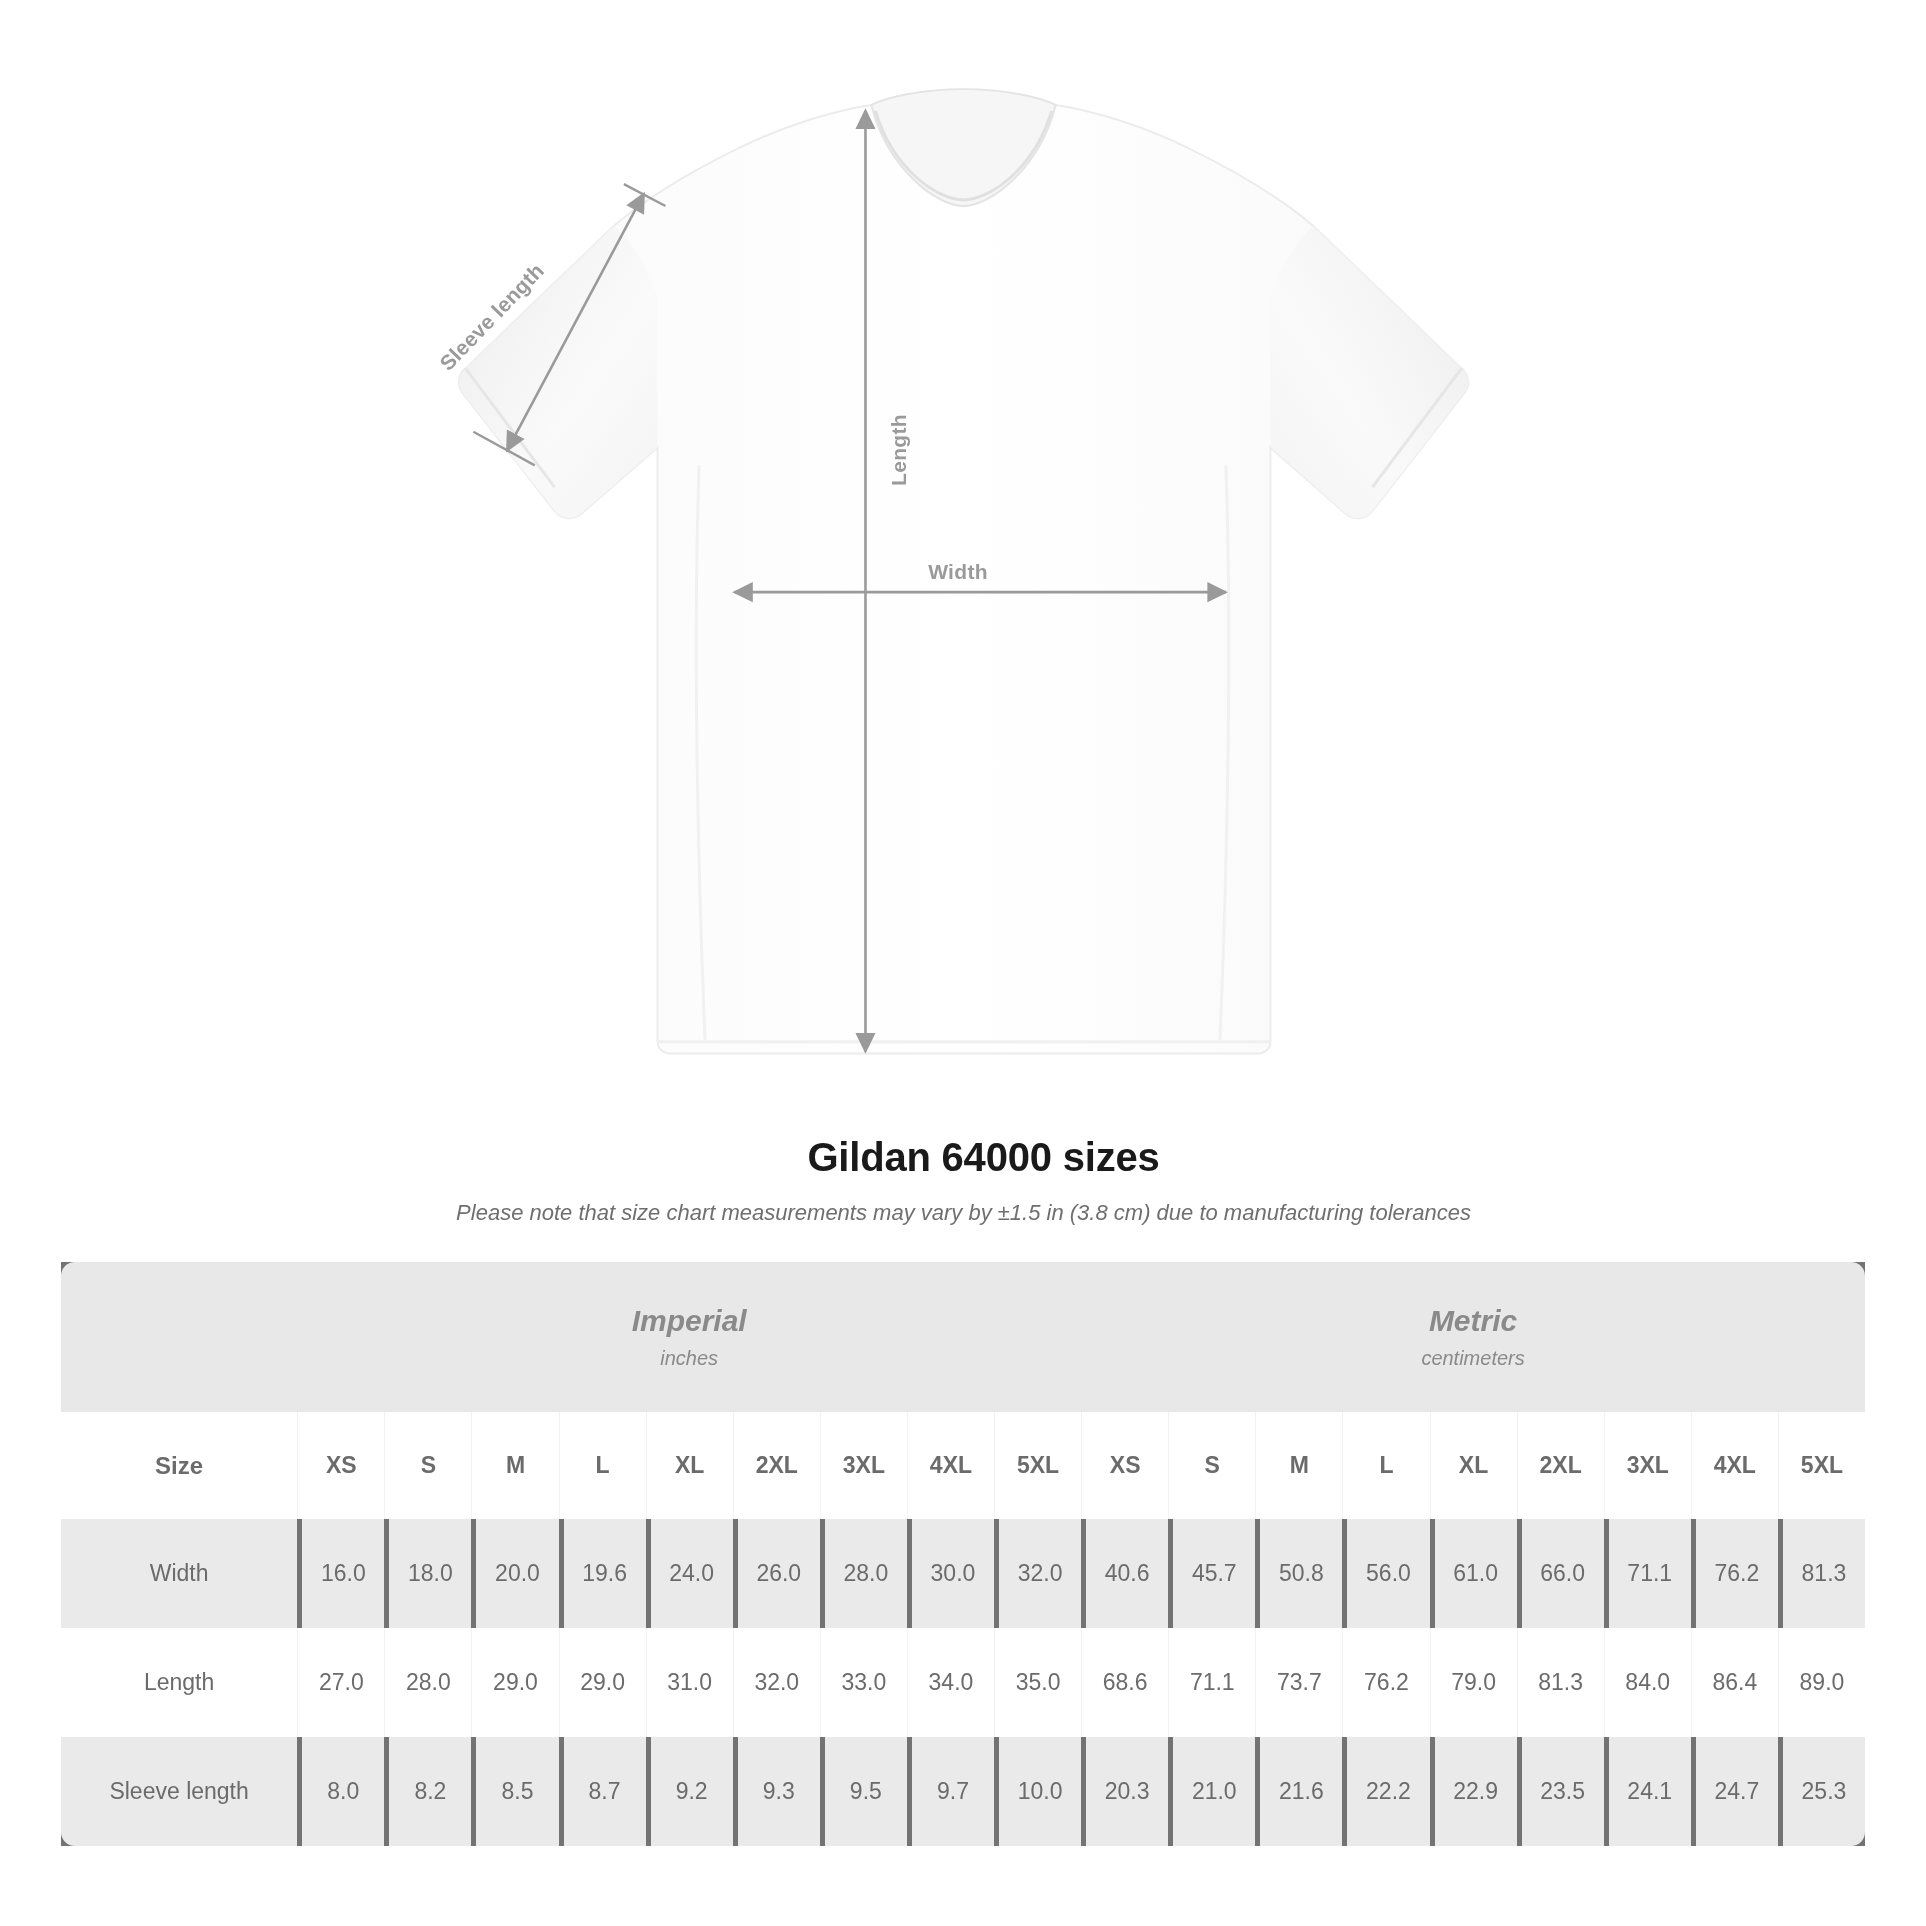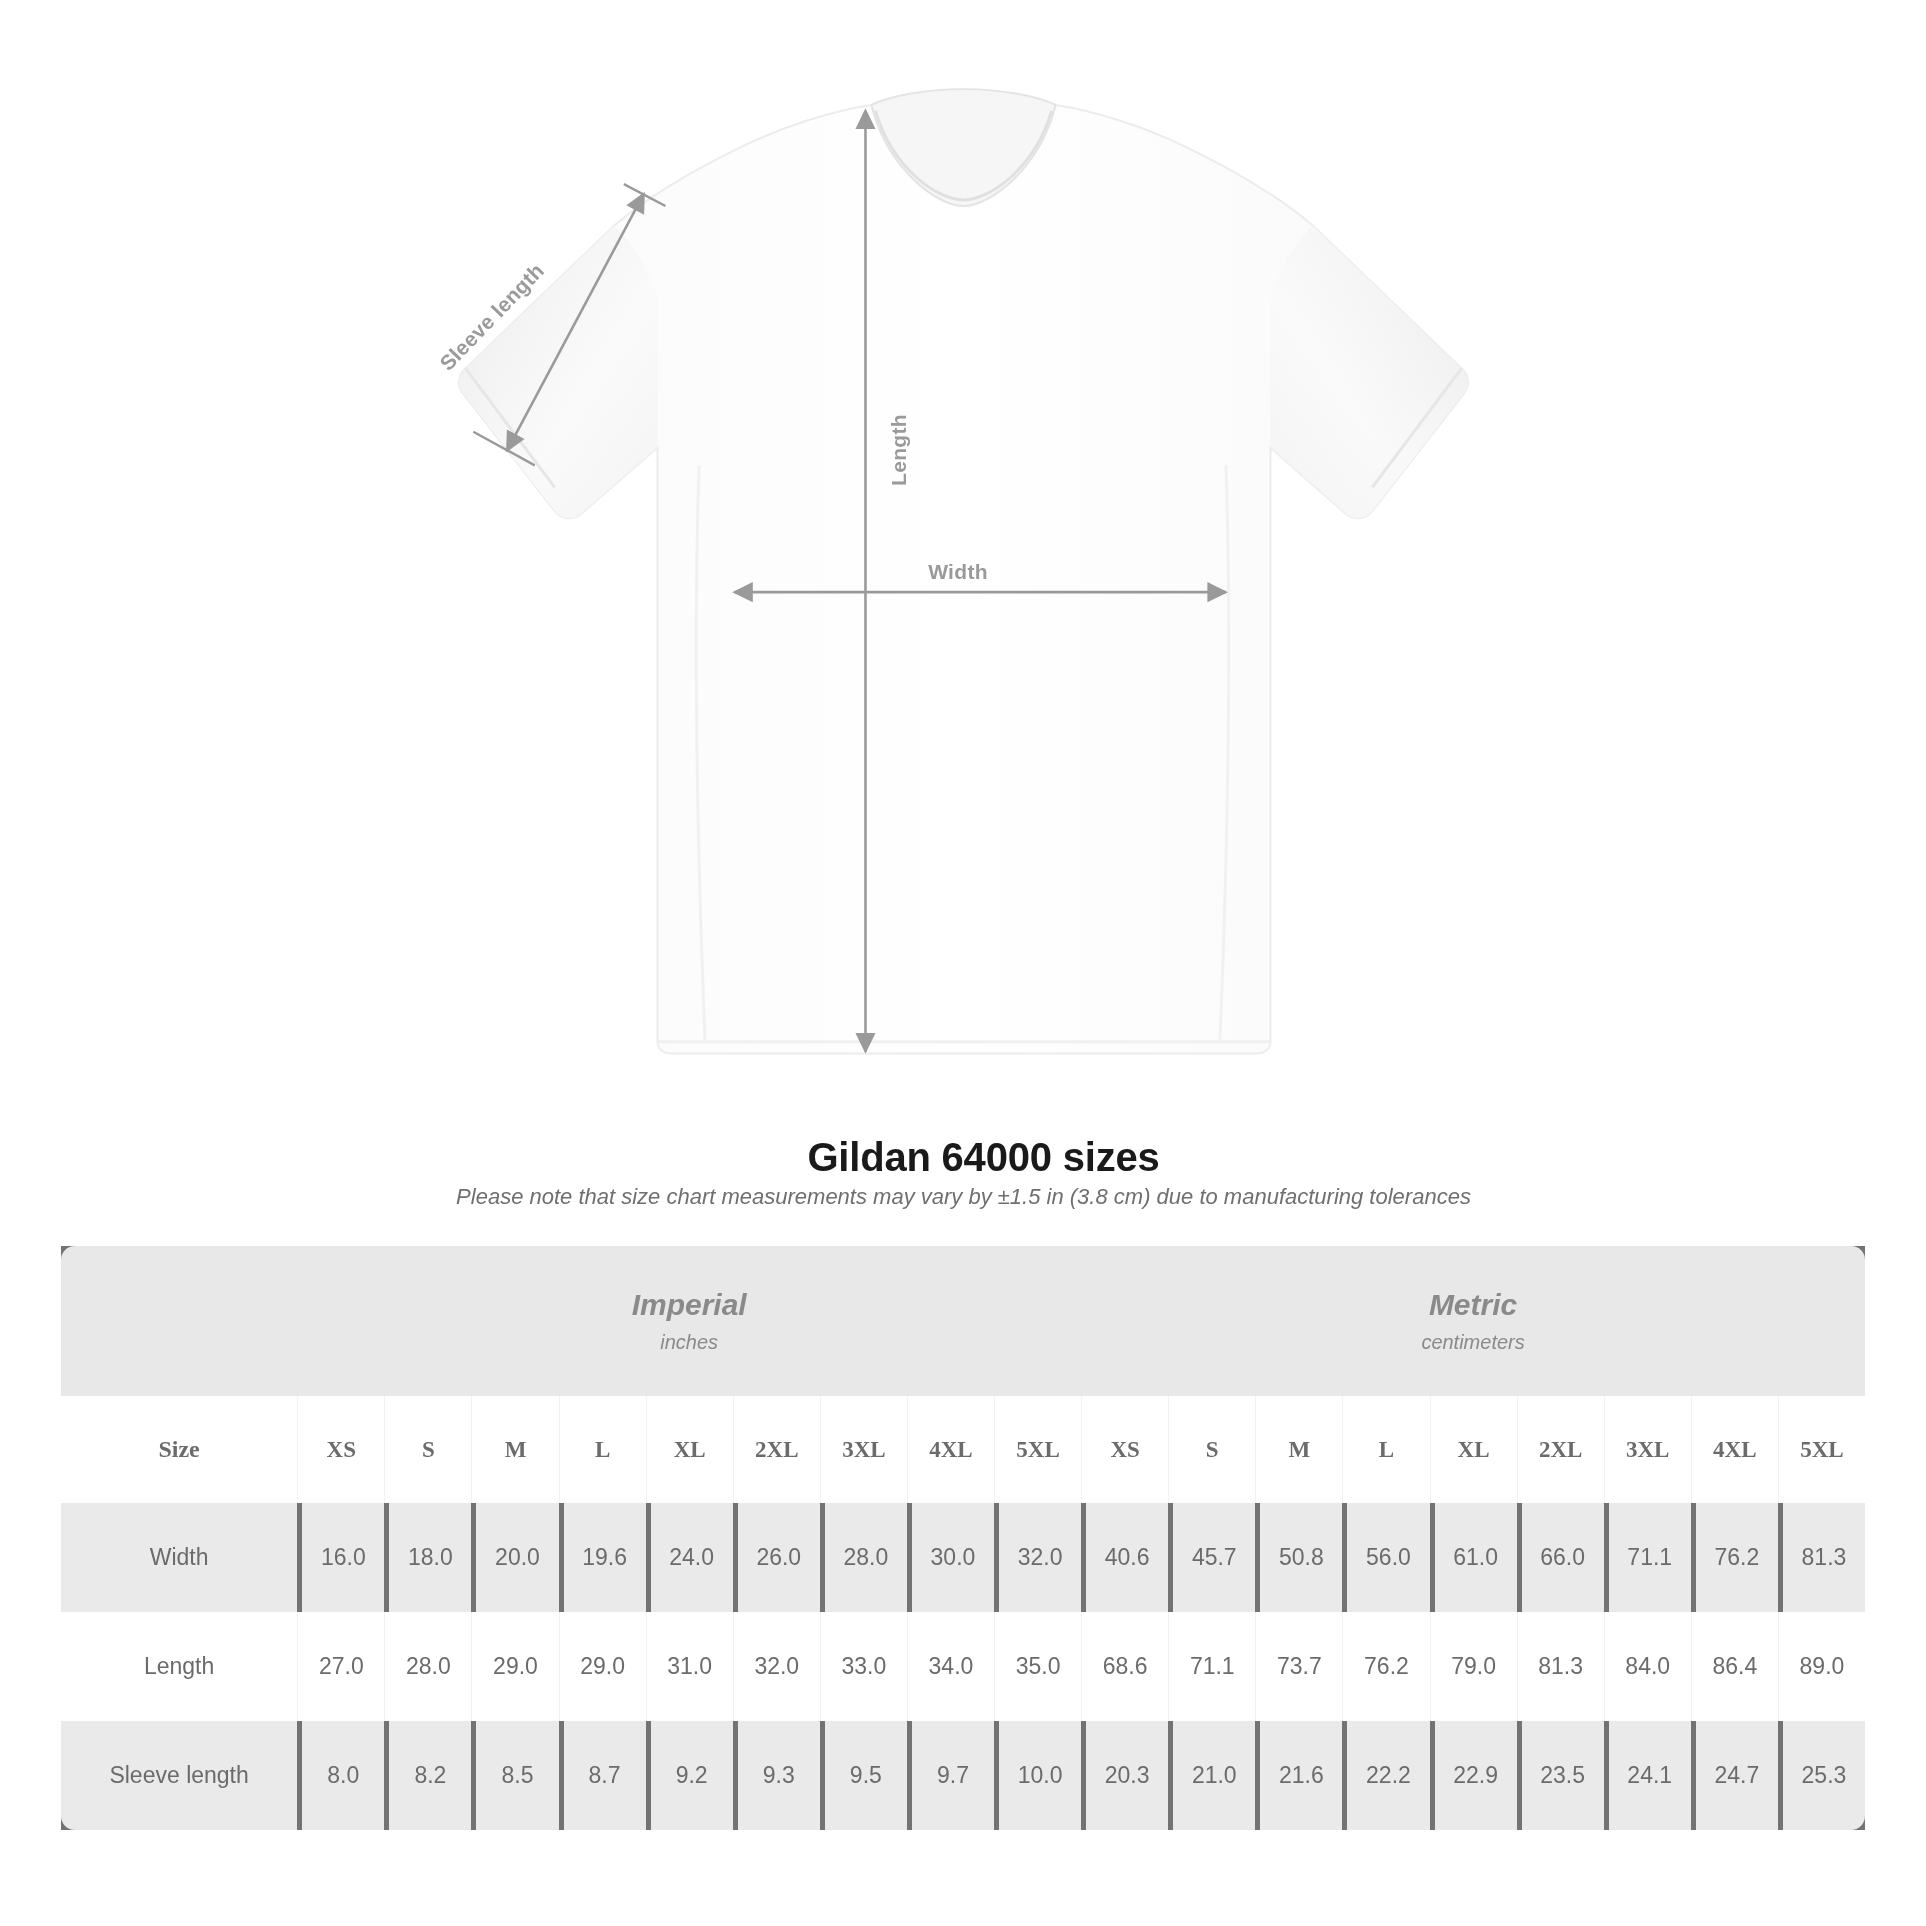--- a/index.html
+++ b/index.html
@@ -69,21 +69,21 @@
     font-weight: bold;
     color: #1a1a1a;
     margin: 0;
     letter-spacing: -0.2px;
     padding-left: 40px;
   }
   .subtitle {
     font-size: 22px;
     font-style: italic;
     color: #6f6f6f;
-    margin-top: 4px;
+    margin-top: 20px;
   }
 
   
   .table-wrap {
     margin: 36px 61px 0 61px;
   }
   table.size-table {
     width: 1804px;
     border-collapse: separate;
     border-spacing: 0;
@@ -118,21 +118,20 @@
     color: #8a8a8a;
     margin-top: 9px;
   }
 
   tr.row-size td {
     height: 107px;
     background: #ffffff;
     font-size: 23px;
     color: #6b6b6b;
     font-weight: bold;
-    font-family: Liberation Serif, serif;
   }
   tr.row-size td.rowlabel {
     font-size: 24px;
   }
   tr.row-data td {
     height: 109px;
     font-size: 23px;
     color: #6b6b6b;
   }
   tr.shaded td { background: #eaeaea; }

